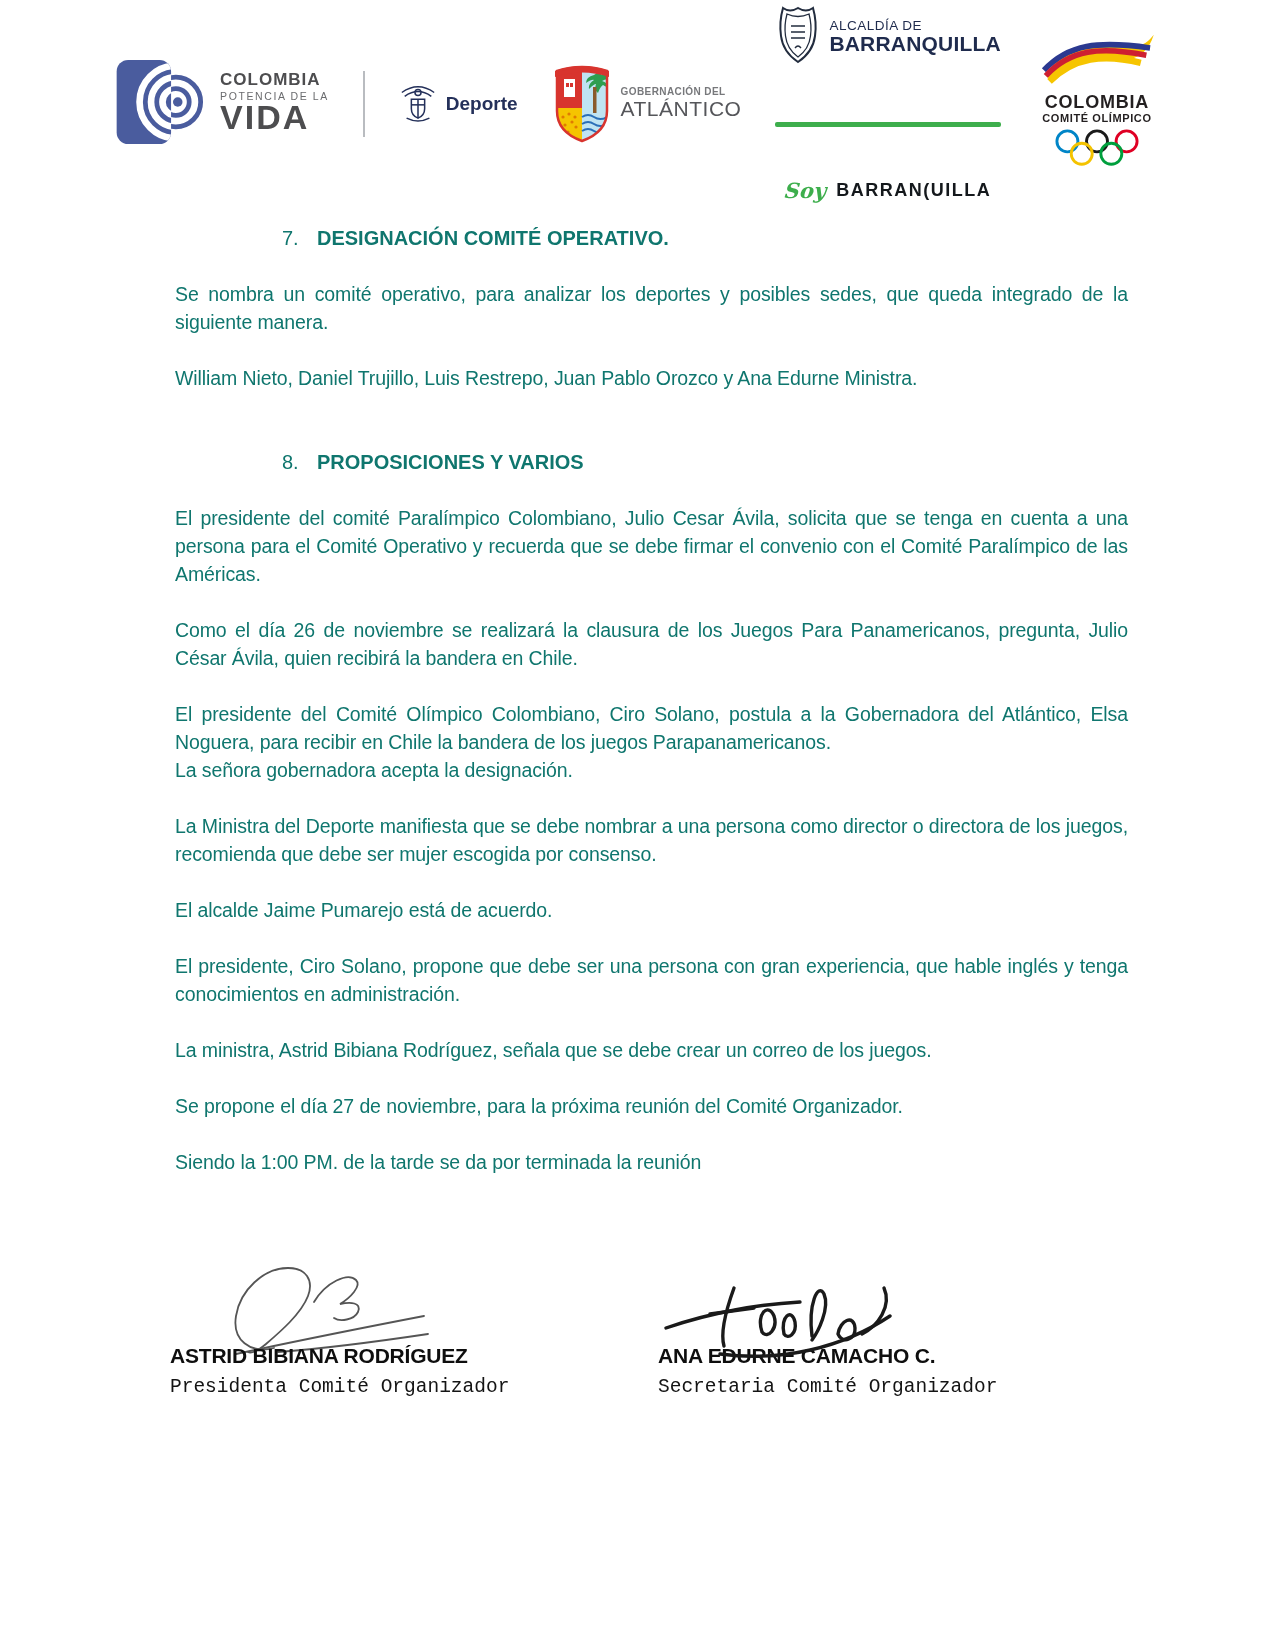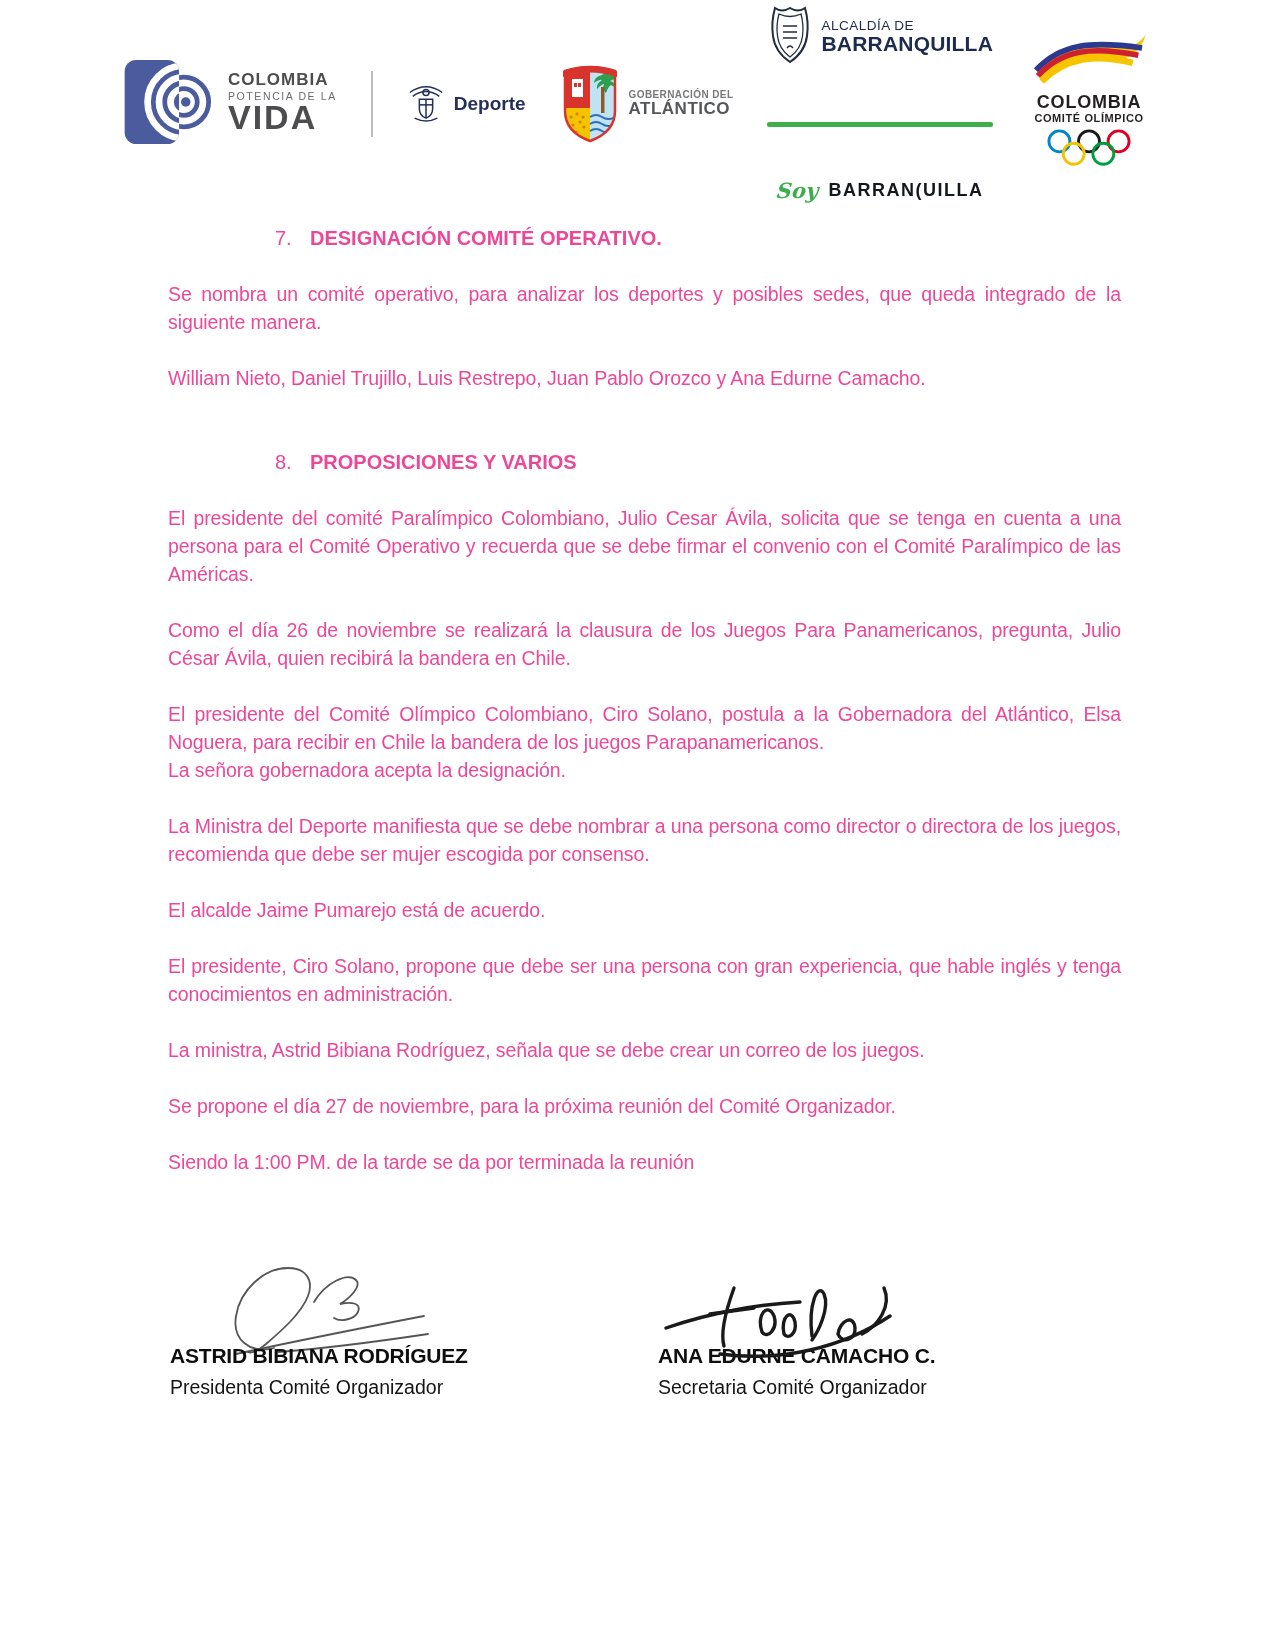--- a/index.html
+++ b/index.html
@@ -20,50 +20,50 @@
   .vida-l2{font-size:10.5px;color:#6a6b6e;letter-spacing:1.6px;margin-top:2px;}
   .vida-l3{font-size:34px;font-weight:bold;color:#4d4d4f;letter-spacing:2px;margin-top:-2px;}
   .vdivider{width:2px;height:66px;background:#b9bcc0;}
   
   .logo-deporte{gap:9px;}
   .deporte-label{font-size:19px;font-weight:bold;color:#24305a;}
   
   .logo-atlantico{gap:9px;}
   .atl-text{display:flex;flex-direction:column;line-height:1.1;}
   .atl-l1{font-size:10px;font-weight:bold;color:#77787b;letter-spacing:.4px;}
-  .atl-l2{font-size:17px;font-weight:bold;color:#55565a;letter-spacing:.5px;}
+  .atl-l2{font-size:21px;font-weight:normal;color:#55565a;letter-spacing:.5px;}
   
   .logo-barranquilla{flex-direction:column;align-items:stretch;gap:44px;}
   .bq-top{display:flex;align-items:center;gap:8px;}
   .bq-text{display:flex;flex-direction:column;line-height:1.05;}
   .bq-l1{font-size:13.5px;color:#1f2b4d;letter-spacing:.5px;}
   .bq-l2{font-size:21px;font-weight:800;color:#1f2b4d;letter-spacing:.2px;}
   .bq-bar{height:5px;background:#3dae4c;border-radius:2px;margin:8px 0 7px 0;}
   .bq-tagline{display:flex;align-items:center;justify-content:center;gap:10px;}
   .bq-soy{font-family:"DejaVu Serif",serif;font-style:italic;font-weight:bold;
           font-size:21px;color:#3dae4c;transform:skewX(-6deg);}
   .bq-tag{font-size:18px;font-weight:800;color:#14181c;letter-spacing:1.5px;}
   
   .logo-olimpico{flex-direction:column;align-items:center;line-height:1.1;}
   .ol-l1{font-size:18px;font-weight:800;color:#231f20;letter-spacing:.8px;margin-top:2px;}
   .ol-l2{font-size:11px;font-weight:bold;color:#231f20;letter-spacing:.6px;}
   
   .content{
-    position:absolute;left:168px;top:224px;width:953px;
+    position:absolute;left:175px;top:224px;width:953px;
     font-size:19.5px;line-height:28px;letter-spacing:-0.1px;
-    text-align:justify;color:#ec4899;
+    text-align:justify;color:#0f766e;
   }
   .section-h{margin:0 0 28px 0;padding-left:107px;text-align:left;font-size:20px;}
   .section-h .num{font-weight:normal;}
   .section-h .ttl{font-weight:bold;margin-left:13px;letter-spacing:0;}
   .section-h.second{margin-top:56px;}
   .para{margin:0 0 28px 0;white-space:pre-line;}
   
   .sig-name{position:absolute;font-size:21px;font-weight:bold;color:#0e0e0e;letter-spacing:-0.2px;}
-  .sig-role{position:absolute;font-size:19.5px;color:#141414;}
+  .sig-role{position:absolute;font-size:19.5px;color:#141414;font-family:Liberation Mono, monospace;}
   .sig-svg{position:absolute;}
   .sig-left-name{left:170px;top:1344px;}
   .sig-left-role{left:170px;top:1376px;}
   .sig-right-name{left:658px;top:1344px;}
   .sig-right-role{left:658px;top:1376px;}
   .sig-left-svg{left:222px;top:1258px;}
   .sig-right-svg{left:662px;top:1274px;z-index:3;}
 </style>
 </head>
 <body>
@@ -205,21 +205,21 @@
   </div>
 </div>
 
 <div class="content">
 
   <h2 class="section-h">
     <span class="num">7.</span>
     <span class="ttl">DESIGNACIÓN COMITÉ OPERATIVO.</span>
   </h2>
   <p class="para">Se nombra un comité operativo, para analizar los deportes y posibles sedes, que queda integrado de la siguiente manera.</p>
-  <p class="para">William Nieto, Daniel Trujillo, Luis Restrepo, Juan Pablo Orozco y Ana Edurne Camacho.</p>
+  <p class="para">William Nieto, Daniel Trujillo, Luis Restrepo, Juan Pablo Orozco y Ana Edurne Ministra.</p>
 
   <h2 class="section-h second">
     <span class="num">8.</span>
     <span class="ttl">PROPOSICIONES Y VARIOS</span>
   </h2>
   <p class="para">El presidente del comité Paralímpico Colombiano, Julio Cesar Ávila, solicita que se tenga en cuenta a una persona para el Comité Operativo y recuerda que se debe firmar el convenio con el Comité Paralímpico de las Américas.</p>
   <p class="para">Como el día 26 de noviembre se realizará la clausura de los Juegos Para Panamericanos, pregunta, Julio César Ávila, quien recibirá la bandera en Chile.</p>
   <p class="para">El presidente del Comité Olímpico Colombiano, Ciro Solano, postula a la Gobernadora del Atlántico, Elsa Noguera, para recibir en Chile la bandera de los juegos Parapanamericanos.
 La señora gobernadora acepta la designación.</p>
   <p class="para">La Ministra del Deporte manifiesta que se debe nombrar a una persona como director o directora de los juegos, recomienda que debe ser mujer escogida por consenso.</p>

